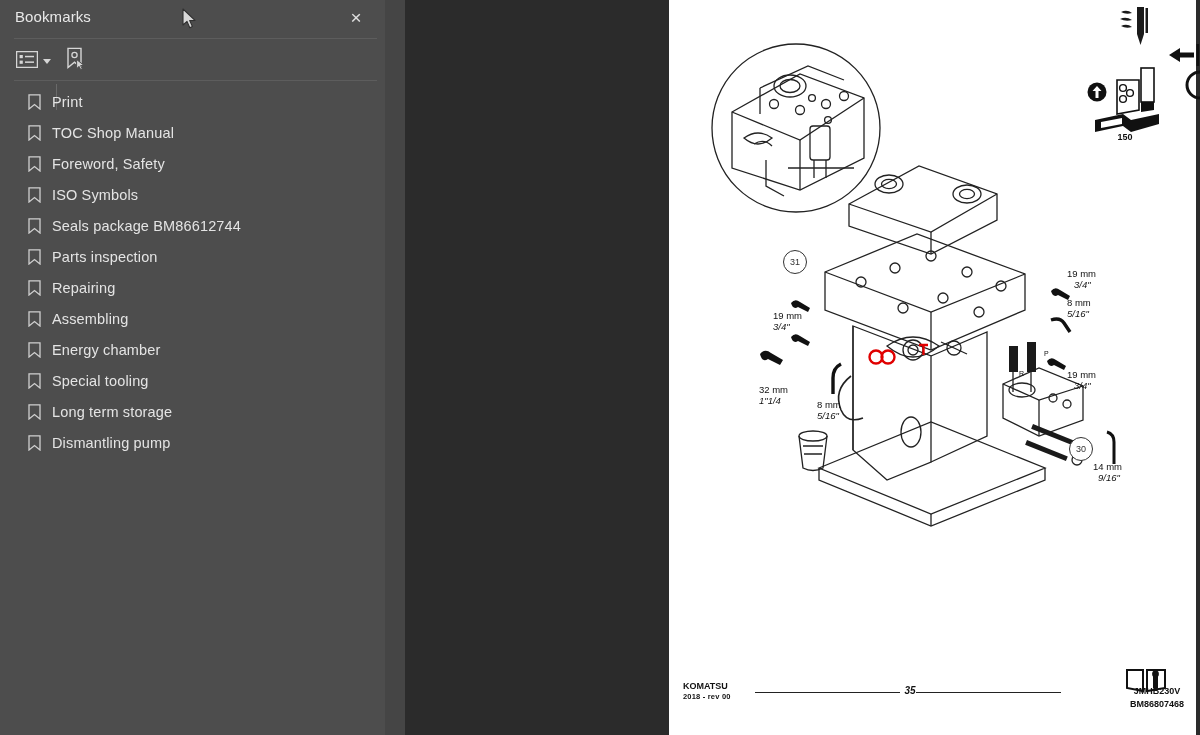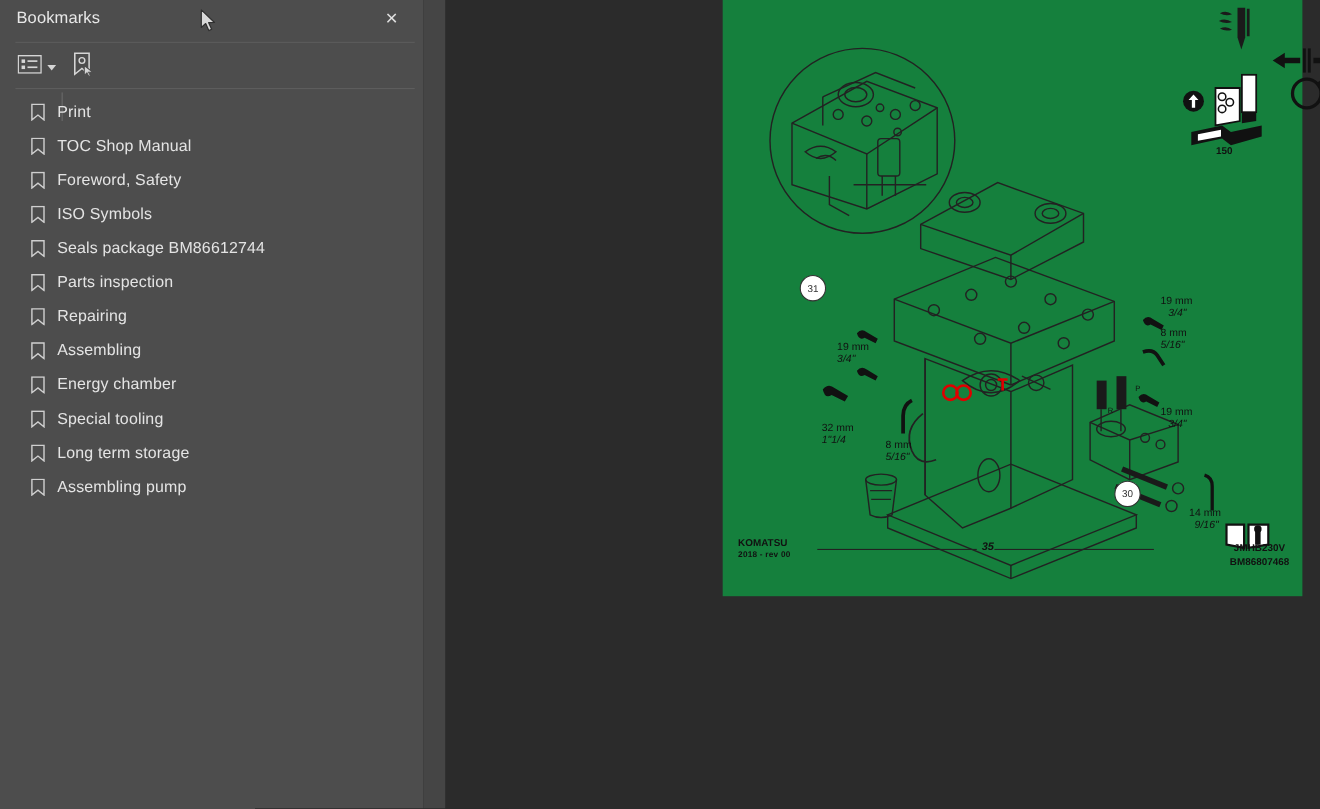--- a/index.html
+++ b/index.html
@@ -75,37 +75,38 @@
     border-top:7px solid transparent;border-bottom:7px solid transparent;
     border-right:8px solid #bdbdbd;
     cursor:default;
   }
 
   
   #viewer{
     position:absolute;left:405px;top:0;width:795px;height:735px;background:#2b2b2b;
   }
   #page{
-    position:absolute;left:252px;top:0;width:527px;height:542px;background:#15803d;
+    position:absolute;left:264px;top:0;width:527px;height:735px;background:#ffffff;
   }
 
   
   #cursor{position:absolute;left:182px;top:8px;width:16px;height:22px;}
 
   
   .pg-abs{position:absolute;}
   .callout{
     font-size:9.5px;font-weight:normal;color:#111;line-height:1.15;
     font-family:"Liberation Sans", sans-serif;white-space:nowrap;
   }
   .callout .frac{font-style:italic;}
   .balloon{
     position:absolute;width:22px;height:22px;border:1.2px solid #333;border-radius:50%;
     font-size:9px;color:#333;display:flex;align-items:center;justify-content:center;
     background:#fff;
+    margin-left:44px;
   }
   #pictogram-150{
     position:absolute;font-size:9px;font-weight:bold;color:#111;text-align:center;
   }
   
   #page-footer{position:absolute;left:0;bottom:18px;width:527px;height:46px;}
   #footer-brand{
     position:absolute;left:14px;top:9px;
     font-size:9px;font-weight:bold;color:#111;line-height:1.35;
   }
@@ -227,21 +228,21 @@
         <div class="bm-item">
           <svg class="bm-ribbon" viewBox="0 0 13 16">
             <path d="M1 0.8 H12 V15 L6.5 10.6 L1 15 Z" fill="none" stroke="#cfcfcf" stroke-width="1.3"></path>
           </svg>
           <span class="bm-label">Long term storage</span>
         </div>
         <div class="bm-item">
           <svg class="bm-ribbon" viewBox="0 0 13 16">
             <path d="M1 0.8 H12 V15 L6.5 10.6 L1 15 Z" fill="none" stroke="#cfcfcf" stroke-width="1.3"></path>
           </svg>
-          <span class="bm-label">Assembling pump</span>
+          <span class="bm-label">Dismantling pump</span>
         </div>
       </div>
   </div>
 
   <div id="splitter">
     <div id="collapse-arrow"></div>
   </div>
 
   <div id="viewer">
     <div id="page">

